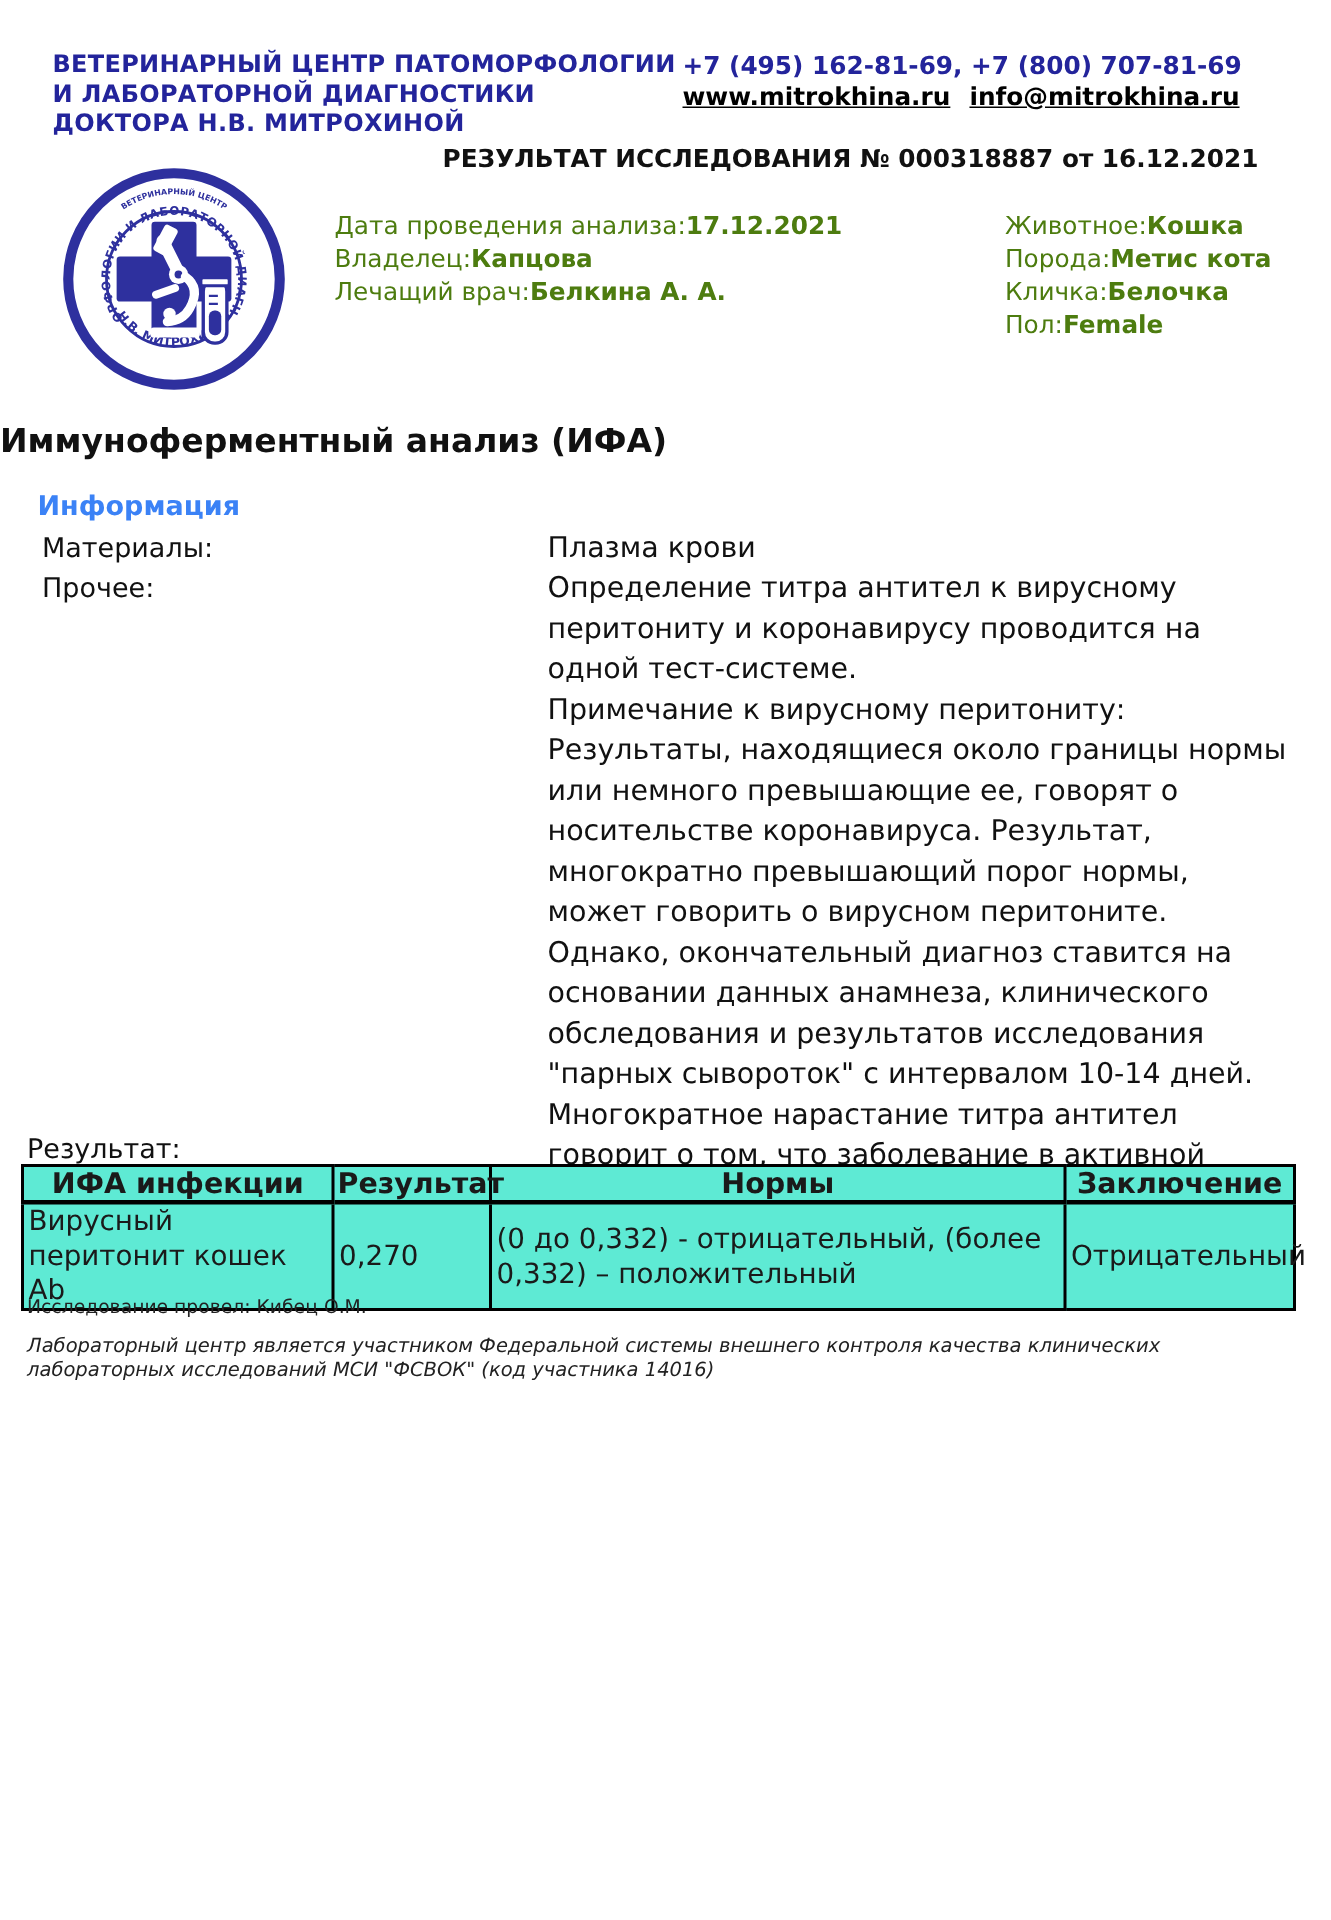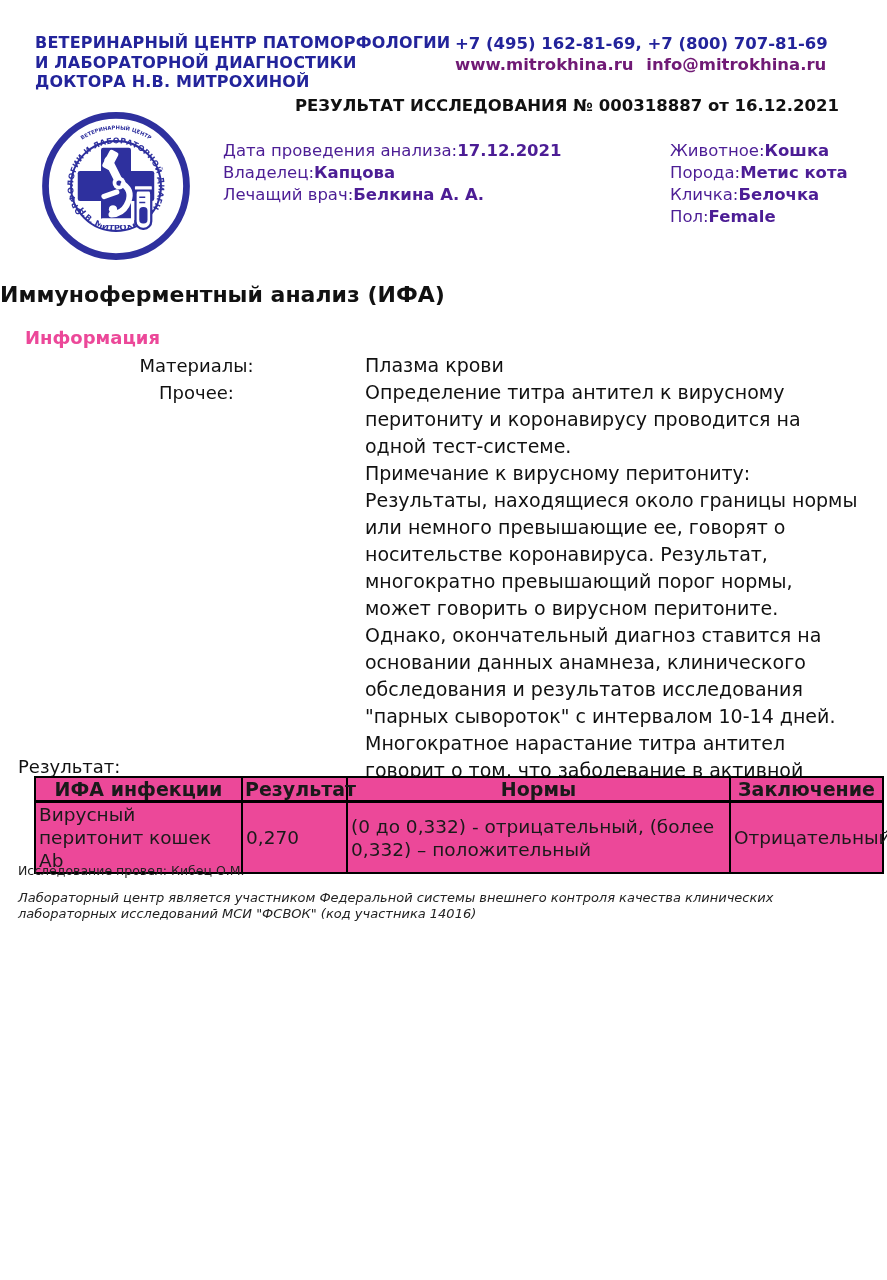--- a/index.html
+++ b/index.html
@@ -22,67 +22,67 @@
     position: absolute; left: 35px; top: 33px;
     font-size: 16px; font-weight: bold; line-height: 19.5px;
     color: #23249b; letter-spacing: 0.2px;
   }
   .contact-block {
     position: absolute; left: 455px; top: 33px;
     font-size: 16.5px; font-weight: bold; line-height: 21px;
     color: #23249b;
   }
   .contact-block .links a {
-    color: #701a75; cursor: pointer;
+    color: #000000; text-decoration: underline; cursor: pointer;
   }
   .contact-block .links a + a { margin-left: 7px; }
   .result-line {
     position: absolute; left: 295px; top: 96px;
     font-size: 16.5px; font-weight: bold; color: #111;
   }
 
   
   .logo-wrap { position: absolute; left: 41px; top: 111px; width: 150px; height: 150px; }
   .logo-wrap svg { width: 100%; height: 100%; display: block; }
 
   
   .info-col {
     position: absolute; top: 140px;
-    font-size: 16.5px; line-height: 22px; color: #4c1d95;
+    font-size: 16.5px; line-height: 22px; color: #4d7c0f;
   }
   .info-col.left  { left: 223px; width: 400px; }
   .info-col.right { left: 642px; width: 240px; margin-left: 28px; }
   .info-col .val { font-weight: bold; }
 
   
   .section-title {
     position: absolute; left: 0; top: 282px; width: 887px;
     font-size: 22px; font-weight: bold; color: #111;
   }
   .info-heading {
     position: absolute; left: 25px; top: 327px;
-    font-size: 18px; font-weight: bold; color: #ec4899;
+    font-size: 18px; font-weight: bold; color: #3b82f6;
   }
   .detail-rows { position: absolute; left: 28px; top: 352px; width: 832px; }
   .detail-row { display: grid; grid-template-columns: 337px 495px; }
-  .detail-row .dlabel { font-size: 18px; line-height: 27px; color: #111; text-align: center; }
+  .detail-row .dlabel { font-size: 18px; line-height: 27px; color: #111; }
   .detail-row .dvalue {
     font-size: 19px; line-height: 27px; color: #111;
     white-space: pre-line;
   }
 
   
   .result-heading {
     position: absolute; left: 18px; top: 756px;
     font-size: 18px; color: #111;
   }
   .result-table {
-    position: absolute; left: 34px; top: 776px;
+    position: absolute; left: 14px; top: 776px;
     border-collapse: collapse; table-layout: fixed; width: 848px;
-    background: #ec4899;
+    background: #5eead4;
   }
   .result-table th, .result-table td { border: 2px solid #000; }
   .result-table th {
     height: 23px; font-size: 19px; font-weight: bold;
     text-align: center; border-bottom: 3px solid #000; padding: 0 2px;
   }
   .result-table td {
     height: 48px; font-size: 18.5px; line-height: 1.25;
     text-align: left; vertical-align: middle; padding: 0 3px;
   }

